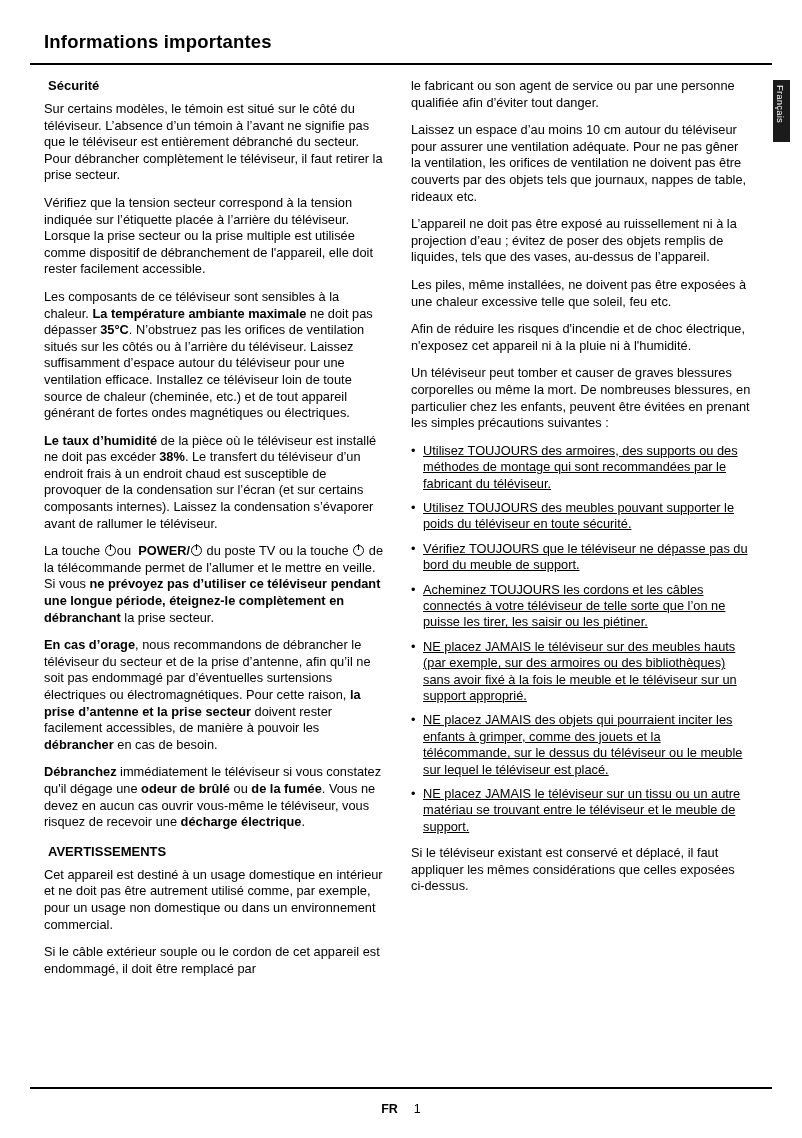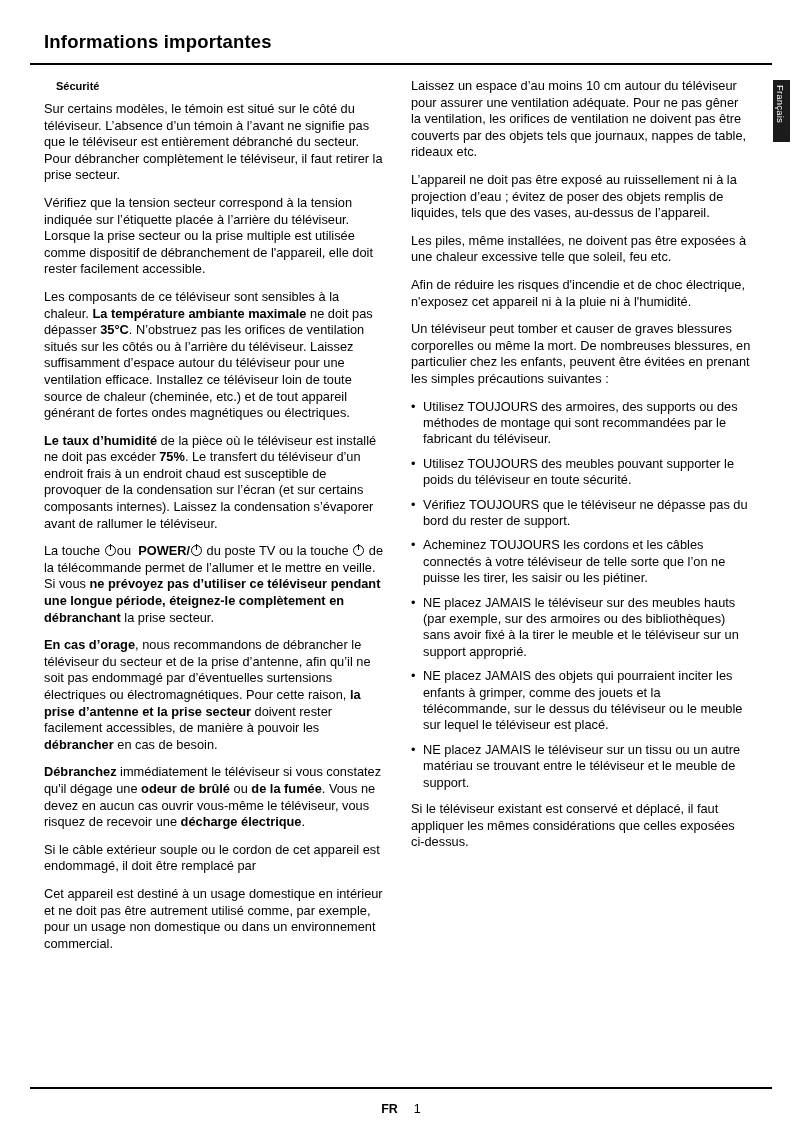--- a/index.html
+++ b/index.html
@@ -62,35 +62,36 @@
     position: absolute;
     top: 78px;
     width: 340px;
     font-size: 12.8px;
     line-height: 16.6px;
   }
   .col-left { left: 44px; }
   .col-right { left: 411px; }
 
   h3.sec {
-    font-size: 11px;
+    font-size: 13px;
     font-weight: bold;
-    margin: 0 0 7px 12px;
+    margin: 0 0 7px 4px;
     line-height: 16px;
   }
   h3.sec.spaced { margin-top: 13px; }
   p {
     margin: 0 0 11px 0;
   }
   b { font-weight: bold; text-align: center; }
 
   ul.bullets {
     list-style: none;
     margin: 0 0 10px 0;
     padding: 0;
+    text-decoration: underline;
   }
   ul.bullets li {
     position: relative;
     padding-left: 12px;
     margin-bottom: 8px;
     line-height: 16.4px;
   }
   ul.bullets li:before {
     content: "•";
     position: absolute;
@@ -159,50 +160,52 @@
   <div class="col col-left">
 
     <h3 class="sec">Sécurité</h3>
 
     <p>Sur certains modèles, le témoin est situé sur le côté du téléviseur. L’absence d’un témoin à l’avant ne signifie pas que le téléviseur est entièrement débranché du secteur. Pour débrancher complètement le téléviseur, il faut retirer la prise secteur.</p>
 
     <p>Vérifiez que la tension secteur correspond à la tension indiquée sur l’étiquette placée à l’arrière du téléviseur. Lorsque la prise secteur ou la prise multiple est utilisée comme dispositif de débranchement de l'appareil, elle doit rester facilement accessible.</p>
 
     <p><span>Les composants de ce téléviseur sont sensibles à la chaleur. </span><b>La température ambiante maximale</b><span> ne doit pas dépasser </span><b>35°C</b><span>. N’obstruez pas les orifices de ventilation situés sur les côtés ou à l’arrière du téléviseur. Laissez suffisamment d’espace autour du téléviseur pour une ventilation efficace. Installez ce téléviseur loin de toute source de chaleur (cheminée, etc.) et de tout appareil générant de fortes ondes magnétiques ou électriques.</span></p>
 
-    <p><b>Le taux d’humidité</b><span> de la pièce où le téléviseur est installé ne doit pas excéder </span><b>75%</b><span>. Le transfert du téléviseur d’un endroit frais à un endroit chaud est susceptible de provoquer de la condensation sur l’écran (et sur certains composants internes). Laissez la condensation s’évaporer avant de rallumer le téléviseur.</span></p>
+    <p><b>Le taux d’humidité</b><span> de la pièce où le téléviseur est installé ne doit pas excéder </span><b>38%</b><span>. Le transfert du téléviseur d’un endroit frais à un endroit chaud est susceptible de provoquer de la condensation sur l’écran (et sur certains composants internes). Laissez la condensation s’évaporer avant de rallumer le téléviseur.</span></p>
 
     <p><span>La touche </span><span class="pwr-wrap"><span class="pwr"></span><span>ou</span></span>&nbsp;&nbsp;<b>POWER/</b><span class="pwr"></span> <span>du poste TV ou la touche</span>
     <span class="pwr"></span> <span>de la télécommande permet de l’allumer et le mettre en veille. Si vous </span><b>ne prévoyez pas d’utiliser ce téléviseur pendant une longue période, éteignez-le complètement en débranchant</b><span> la prise secteur.</span></p>
 
     <p><b>En cas d’orage</b><span>, nous recommandons de débrancher le téléviseur du secteur et de la prise d’antenne, afin qu’il ne soit pas endommagé par d’éventuelles surtensions électriques ou électromagnétiques. Pour cette raison, </span><b>la prise d’antenne et la prise secteur</b><span> doivent rester facilement accessibles, de manière à pouvoir les </span><b>débrancher</b><span> en cas de besoin.</span></p>
 
     <p><b>Débranchez</b><span> immédiatement le téléviseur si vous constatez qu'il dégage une </span><b>odeur de brûlé</b><span> ou </span><b>de la fumée</b><span>. Vous ne devez en aucun cas ouvrir vous-même le téléviseur, vous risquez de recevoir une </span><b>décharge électrique</b><span>.</span></p>
 
+    <h3 class="sec spaced">AVERTISSEMENTS</h3>
+
+    <p>Cet appareil est destiné à un usage domestique en intérieur et ne doit pas être autrement utilisé comme, par exemple, pour un usage non domestique ou dans un environnement commercial.</p>
 
     <p>Si le câble extérieur souple ou le cordon de cet appareil est endommagé, il doit être remplacé par</p>
 
-    <p>Cet appareil est destiné à un usage domestique en intérieur et ne doit pas être autrement utilisé comme, par exemple, pour un usage non domestique ou dans un environnement commercial.</p>
-
   </div>
 
   <div class="col col-right">
 
+    <p>le fabricant ou son agent de service ou par une personne qualifiée afin d’éviter tout danger.</p>
     <p>Laissez un espace d’au moins 10 cm autour du téléviseur pour assurer une ventilation adéquate. Pour ne pas gêner la ventilation, les orifices de ventilation ne doivent pas être couverts par des objets tels que journaux, nappes de table, rideaux etc.</p>
     <p>L’appareil ne doit pas être exposé au ruissellement ni à la projection d’eau ; évitez de poser des objets remplis de liquides, tels que des vases, au-dessus de l’appareil.</p>
     <p>Les piles, même installées, ne doivent pas être exposées à une chaleur excessive telle que soleil, feu etc.</p>
     <p>Afin de réduire les risques d'incendie et de choc électrique, n'exposez cet appareil ni à la pluie ni à l'humidité.</p>
     <p>Un téléviseur peut tomber et causer de graves blessures corporelles ou même la mort. De nombreuses blessures, en particulier chez les enfants, peuvent être évitées en prenant les simples précautions suivantes :</p>
 
     <ul class="bullets">
       <li>Utilisez TOUJOURS des armoires, des supports ou des méthodes de montage qui sont recommandées par le fabricant du téléviseur.</li>
       <li>Utilisez TOUJOURS des meubles pouvant supporter le poids du téléviseur en toute sécurité.</li>
-      <li>Vérifiez TOUJOURS que le téléviseur ne dépasse pas du bord du rester de support.</li>
+      <li>Vérifiez TOUJOURS que le téléviseur ne dépasse pas du bord du meuble de support.</li>
       <li>Acheminez TOUJOURS les cordons et les câbles connectés à votre téléviseur de telle sorte que l’on ne puisse les tirer, les saisir ou les piétiner.</li>
-      <li>NE placez JAMAIS le téléviseur sur des meubles hauts (par exemple, sur des armoires ou des bibliothèques) sans avoir fixé à la tirer le meuble et le téléviseur sur un support approprié.</li>
+      <li>NE placez JAMAIS le téléviseur sur des meubles hauts (par exemple, sur des armoires ou des bibliothèques) sans avoir fixé à la fois le meuble et le téléviseur sur un support approprié.</li>
       <li>NE placez JAMAIS des objets qui pourraient inciter les enfants à grimper, comme des jouets et la télécommande, sur le dessus du téléviseur ou le meuble sur lequel le téléviseur est placé.</li>
       <li>NE placez JAMAIS le téléviseur sur un tissu ou un autre matériau se trouvant entre le téléviseur et le meuble de support.</li>
     </ul>
 
     <p>Si le téléviseur existant est conservé et déplacé, il faut appliquer les mêmes considérations que celles exposées ci-dessus.</p>
 
   </div>
 
   <div class="footer-rule"></div>
   <div class="footer">

